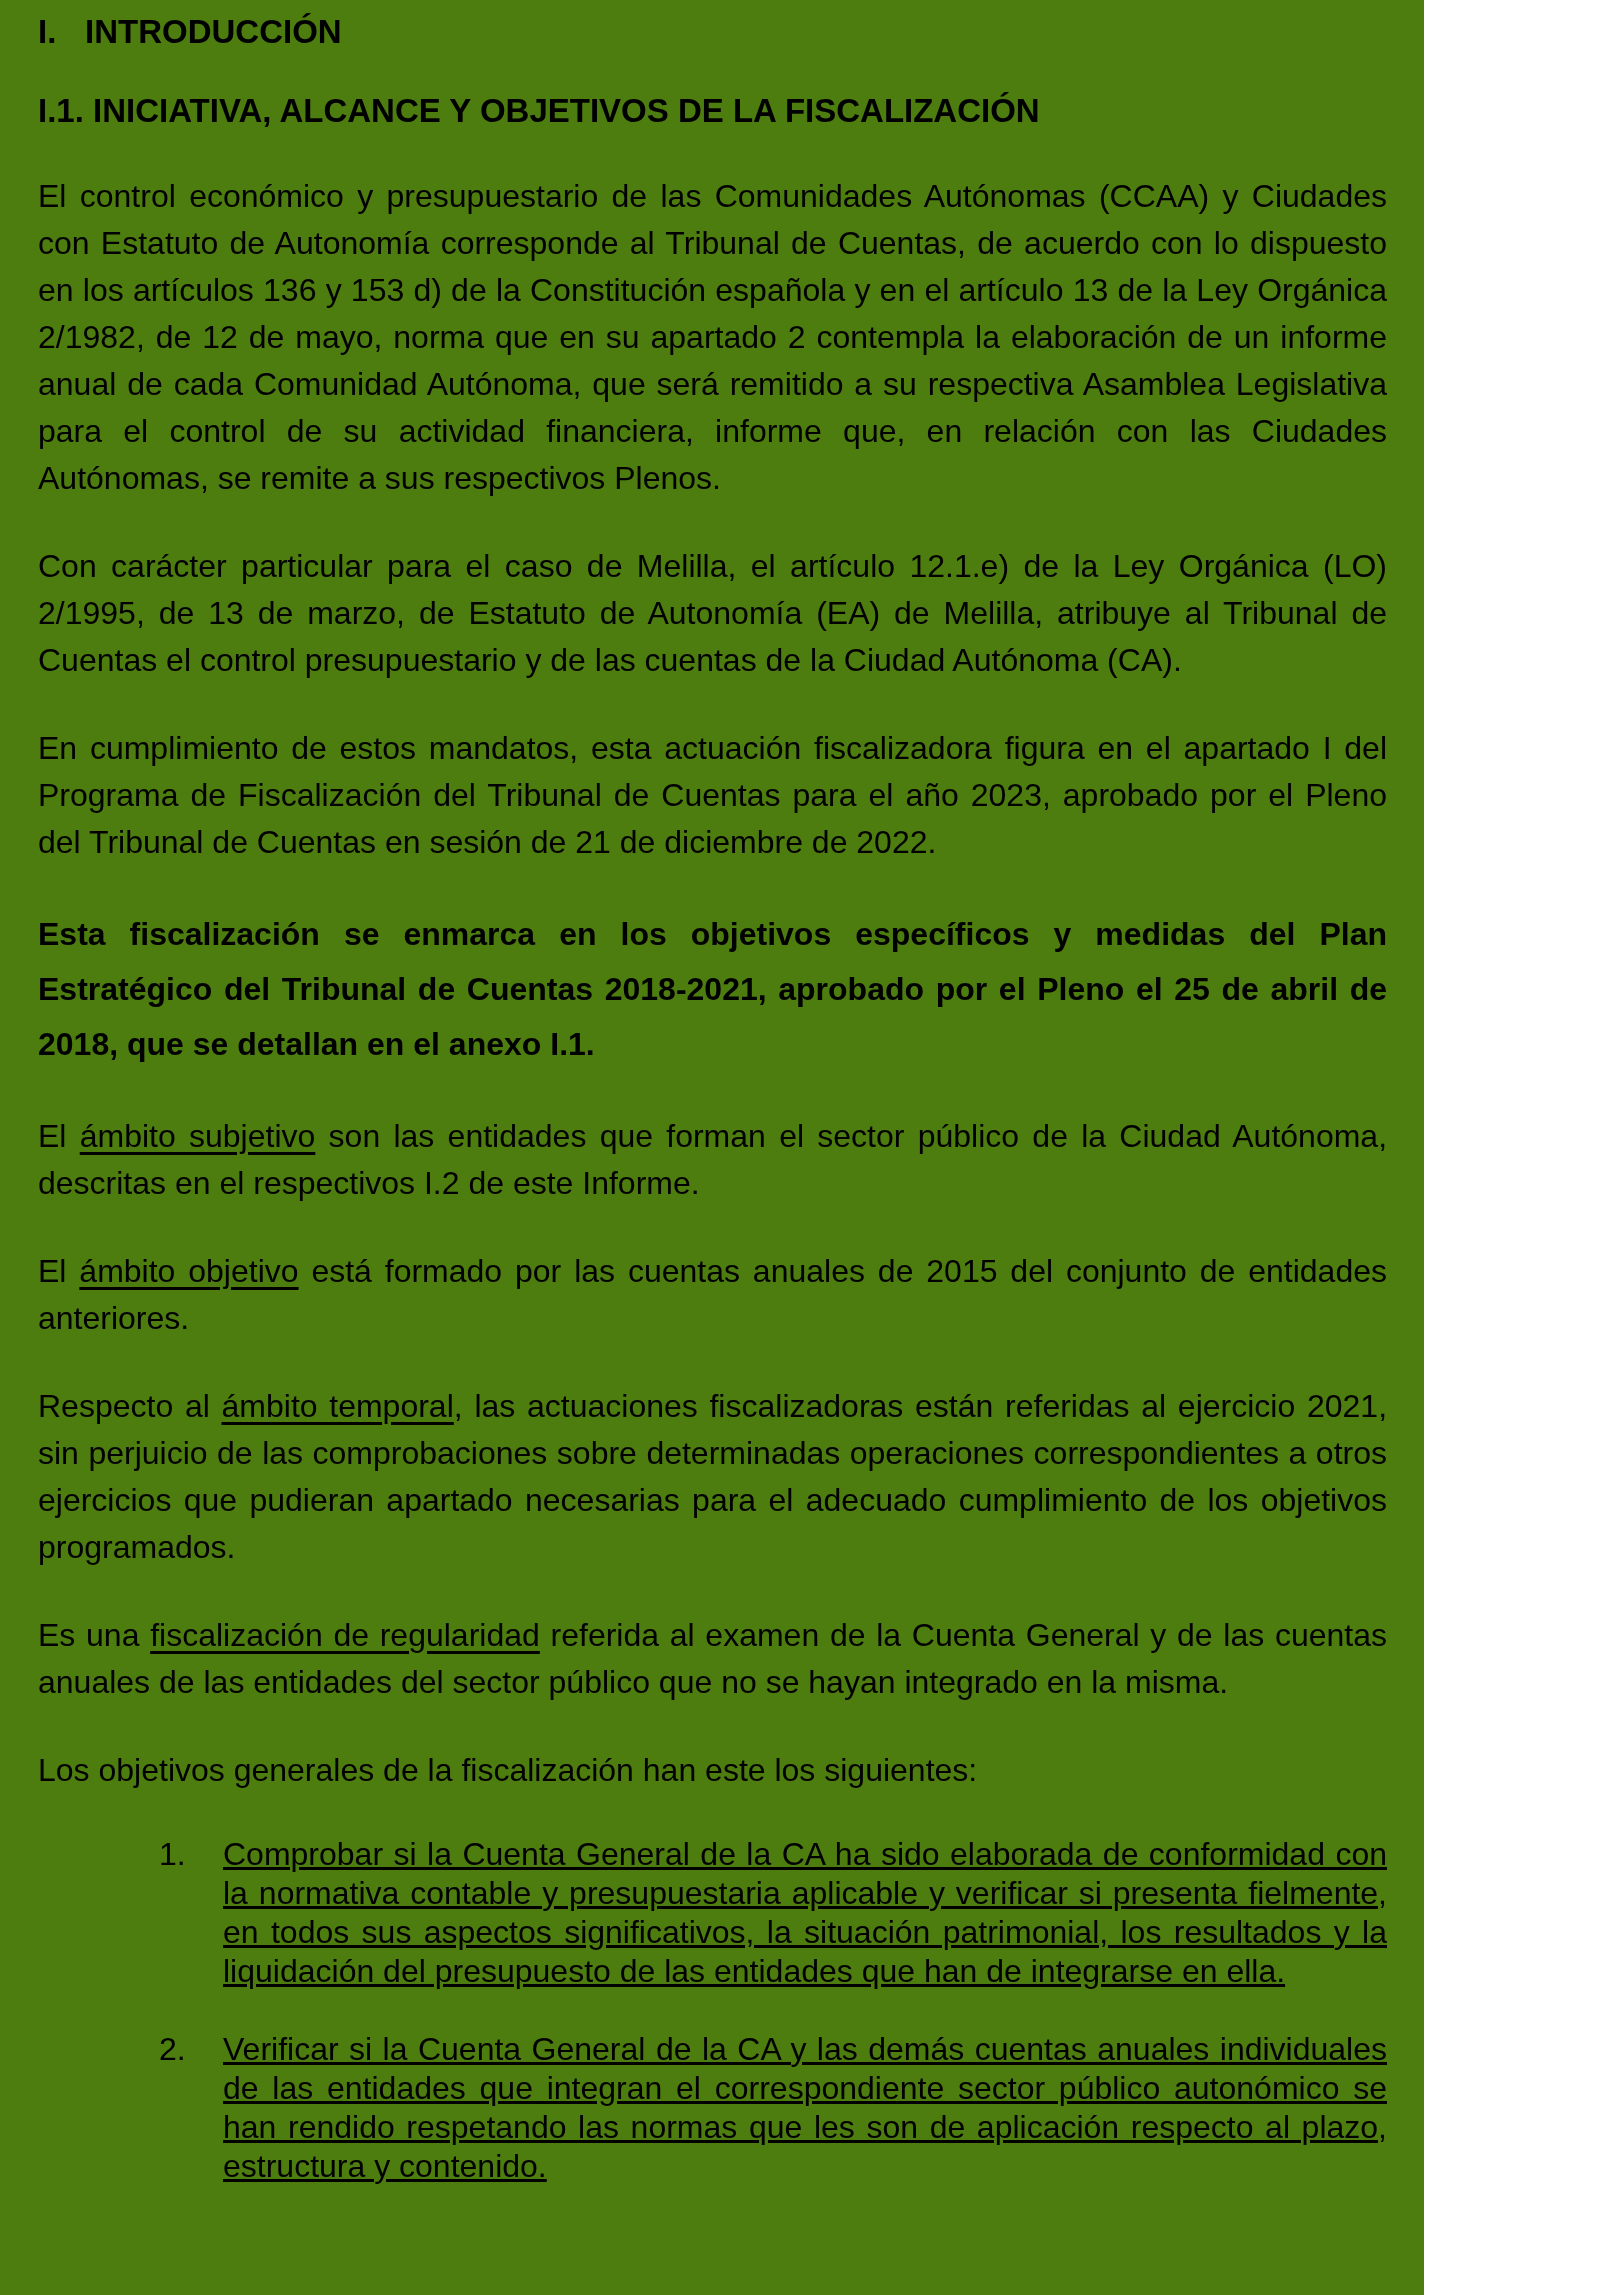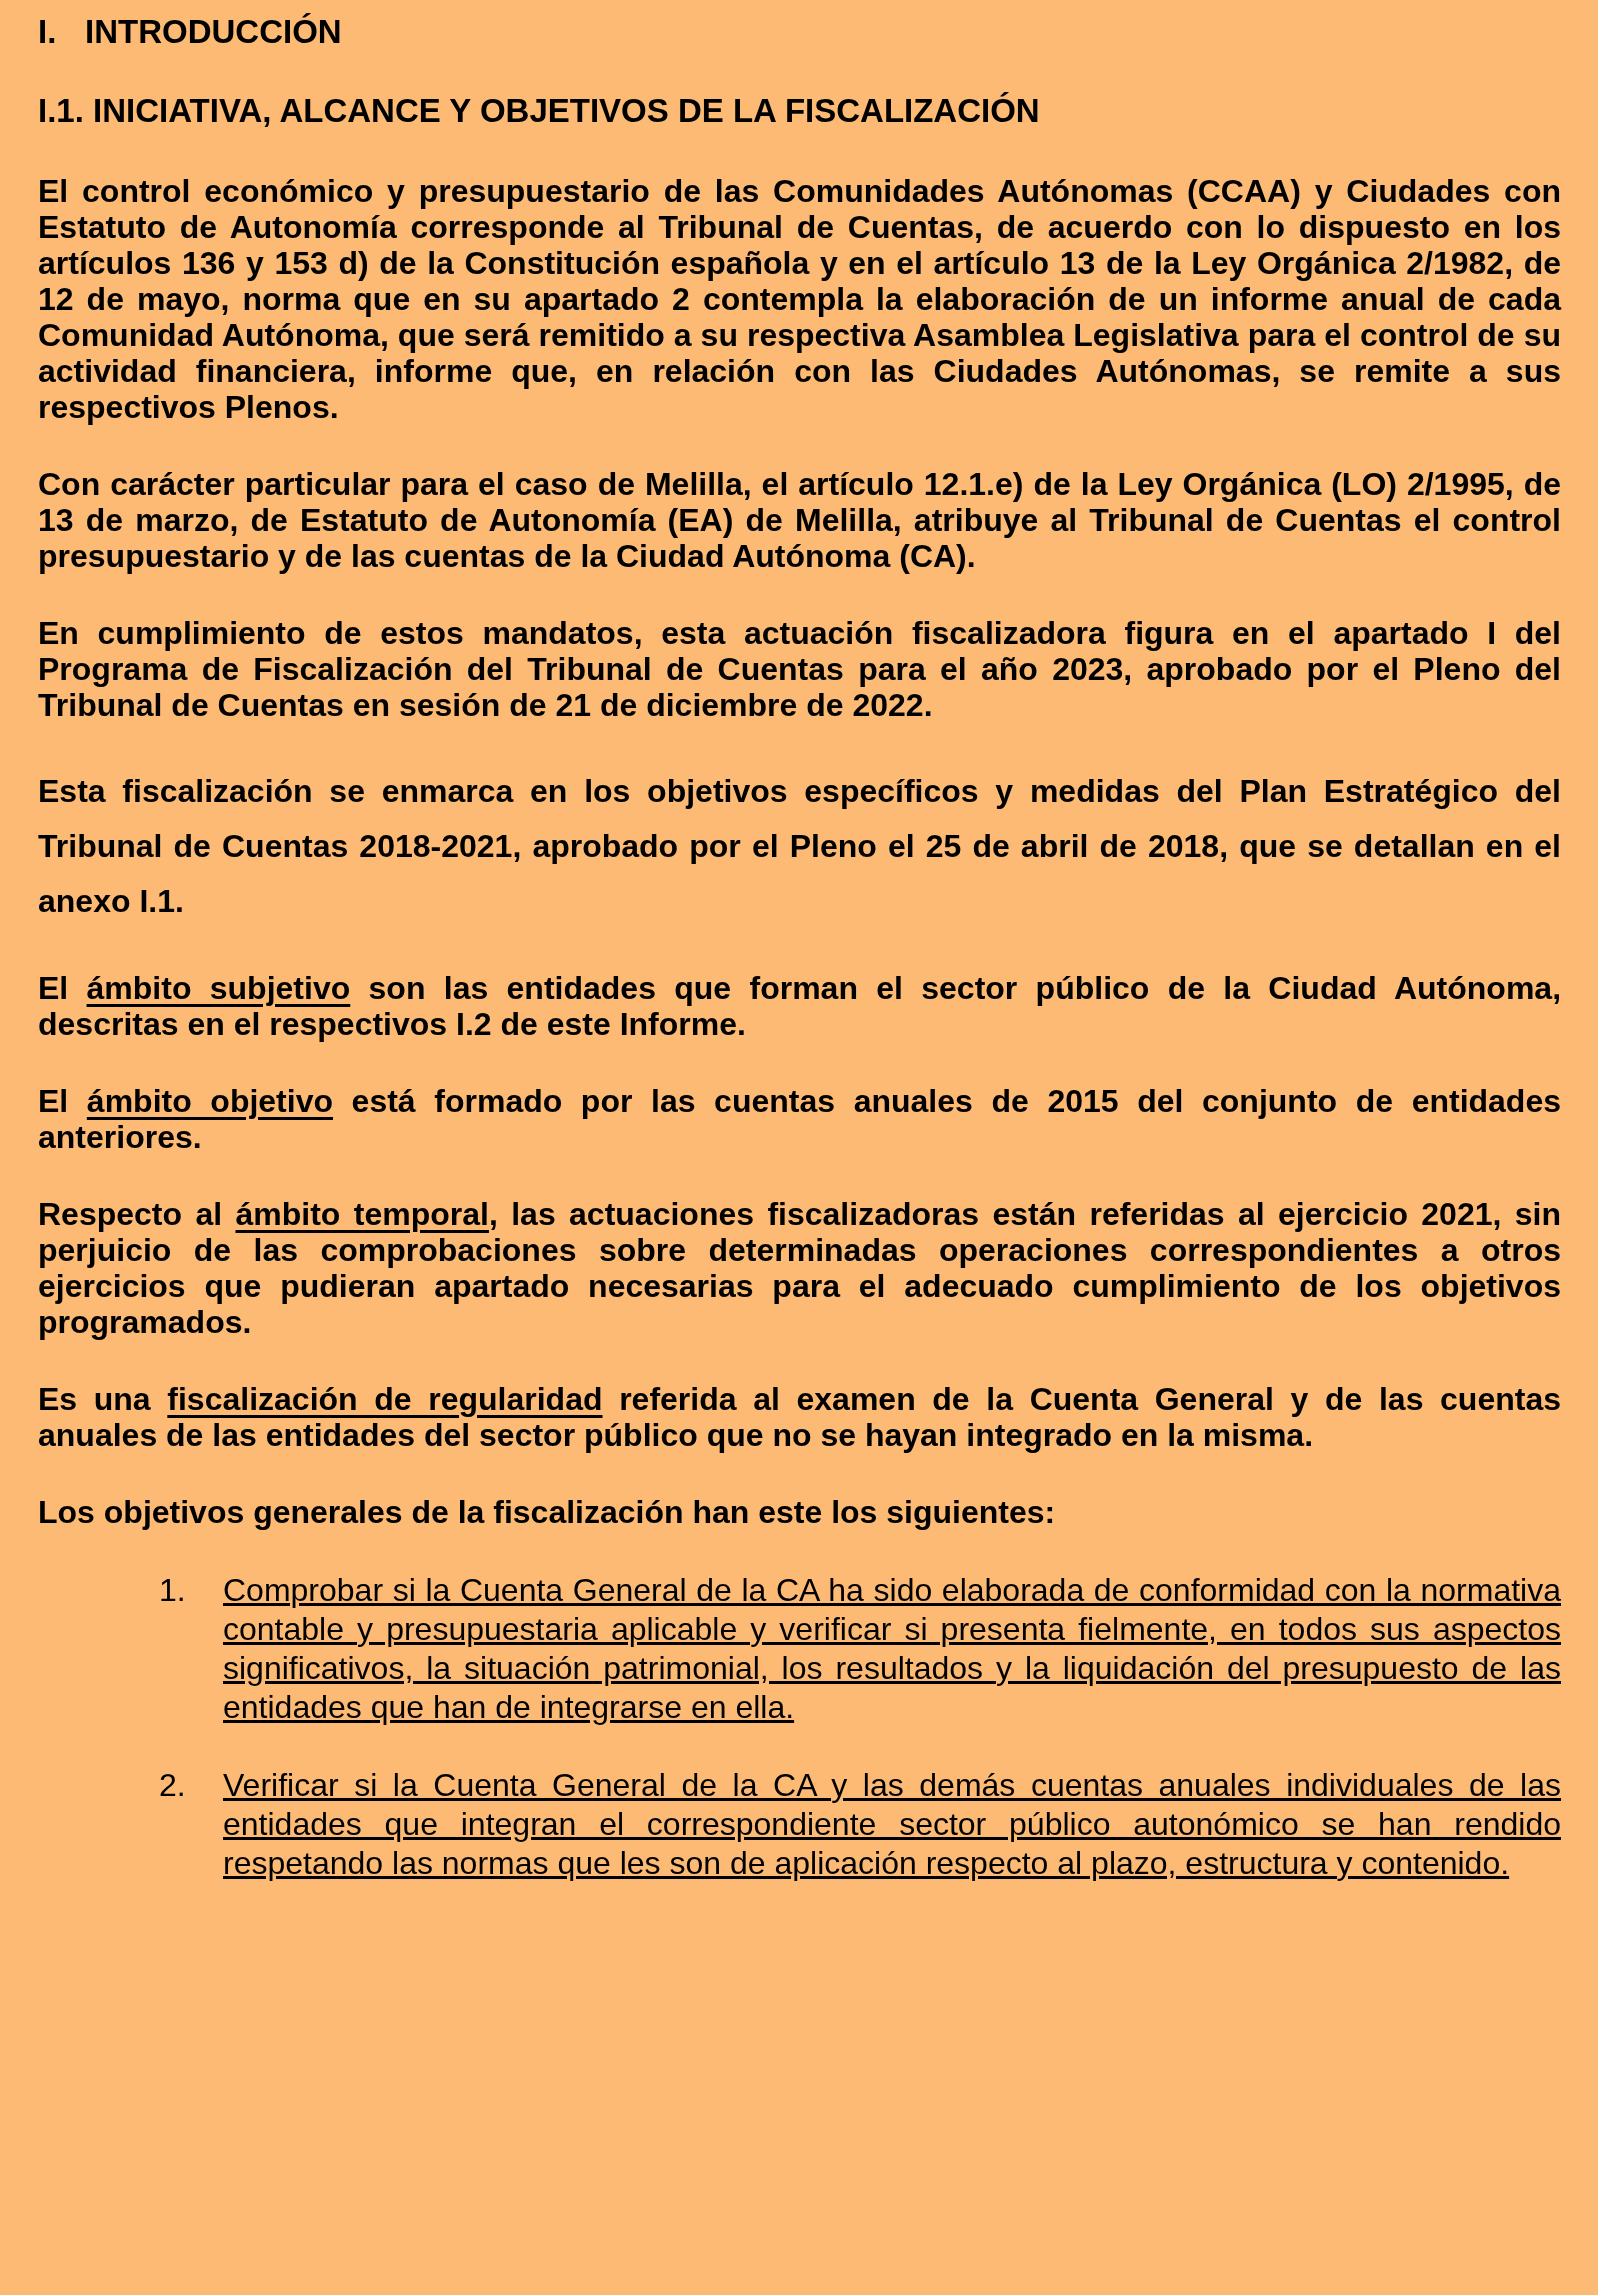--- a/index.html
+++ b/index.html
@@ -2,24 +2,24 @@
 <html lang="es" style="font-size:13.2px"><head>
 <meta charset="utf-8">
 <style>
   html, body {
     margin: 0;
     padding: 0;
     background: #ffffff;
   }
   .page {
     position: relative;
-    width: 1598px;
+    width: 1424px;
     height: 2295px;
     box-sizing: border-box;
-    background: #fdba74;
+    background: #4d7c0f;
     color: #000000;
     font-family: "Liberation Sans", "DejaVu Sans", sans-serif;
     padding: 11.6px 37px 0 38px;
     overflow: hidden;
   }
   h1.section-heading {
     font-size: 33px;
     line-height: 40px;
     font-weight: bold;
     margin: 0 0 39px 0;
@@ -30,24 +30,23 @@
     min-width: 47px;
   }
   h2.subsection-heading {
     font-size: 33px;
     line-height: 40px;
     font-weight: bold;
     margin: 0 0 42px 0;
   }
   p.para {
     font-size: 32px;
-    line-height: 36px;
+    line-height: 47px;
     text-align: justify;
     margin: 0 0 41px 0;
-    font-weight: bold;
   }
   p.para.bold {
     font-weight: bold;
     line-height: 55px;
   }
   .u {
     text-decoration: underline;
     text-decoration-thickness: 2.5px;
     text-underline-offset: 5px;
   }

